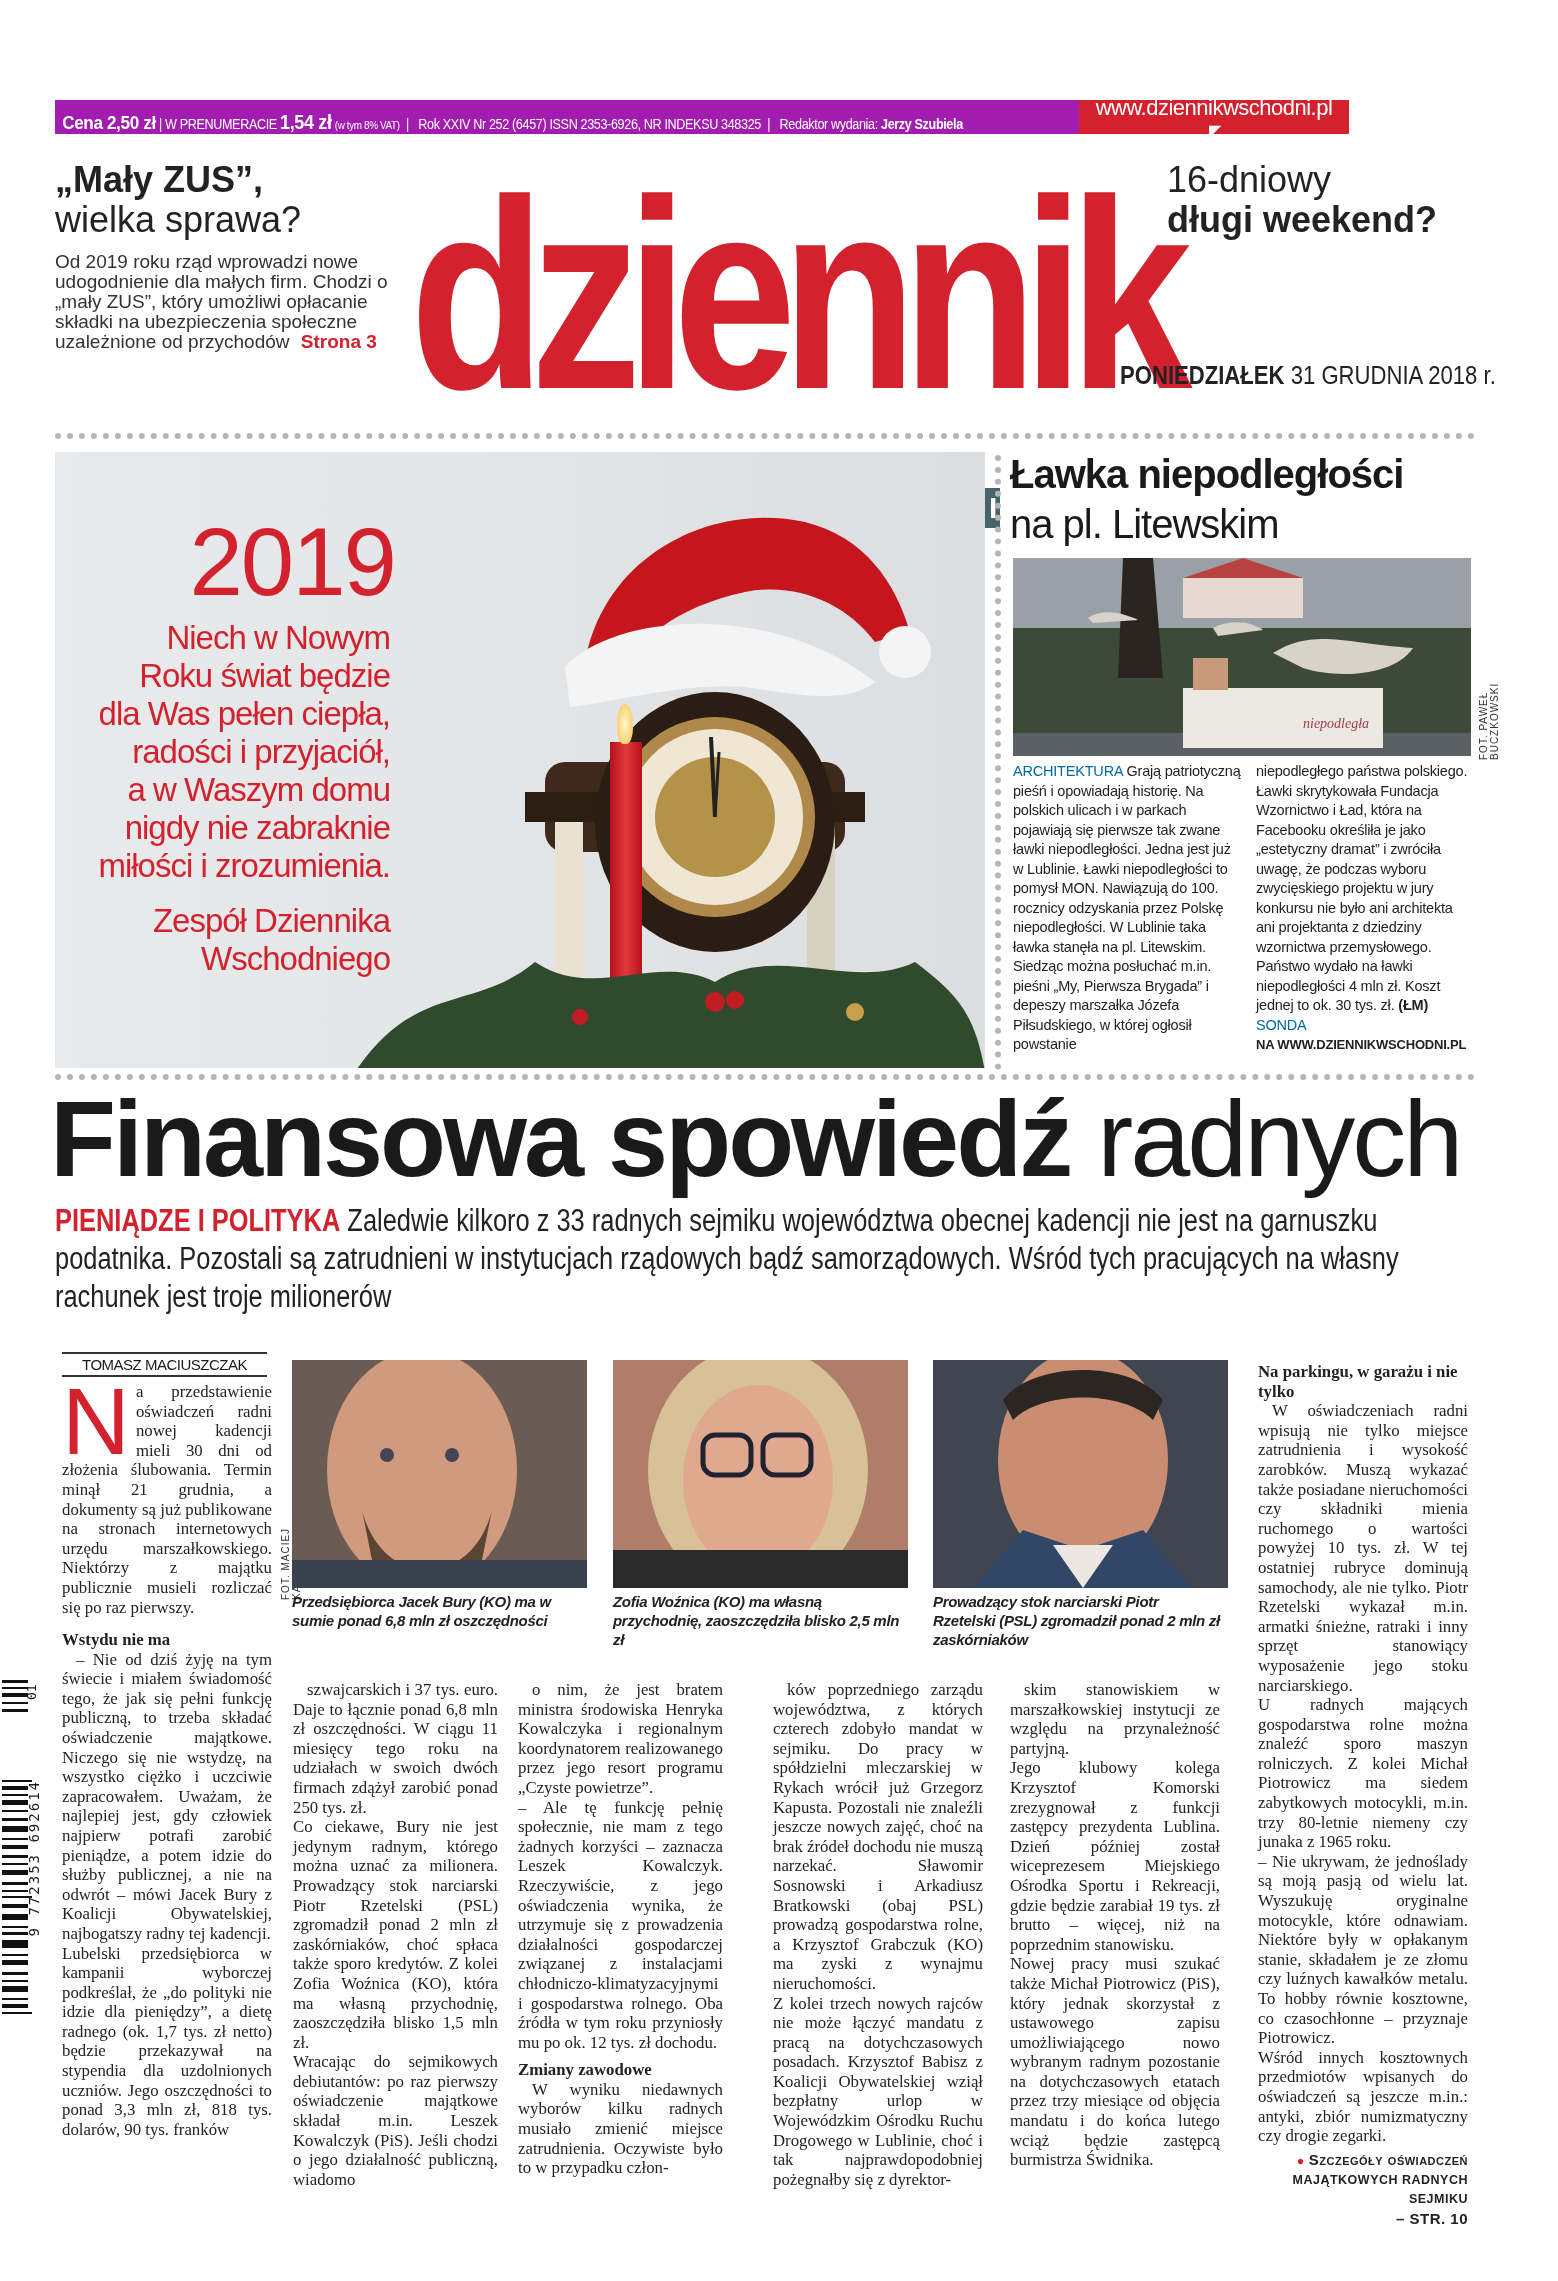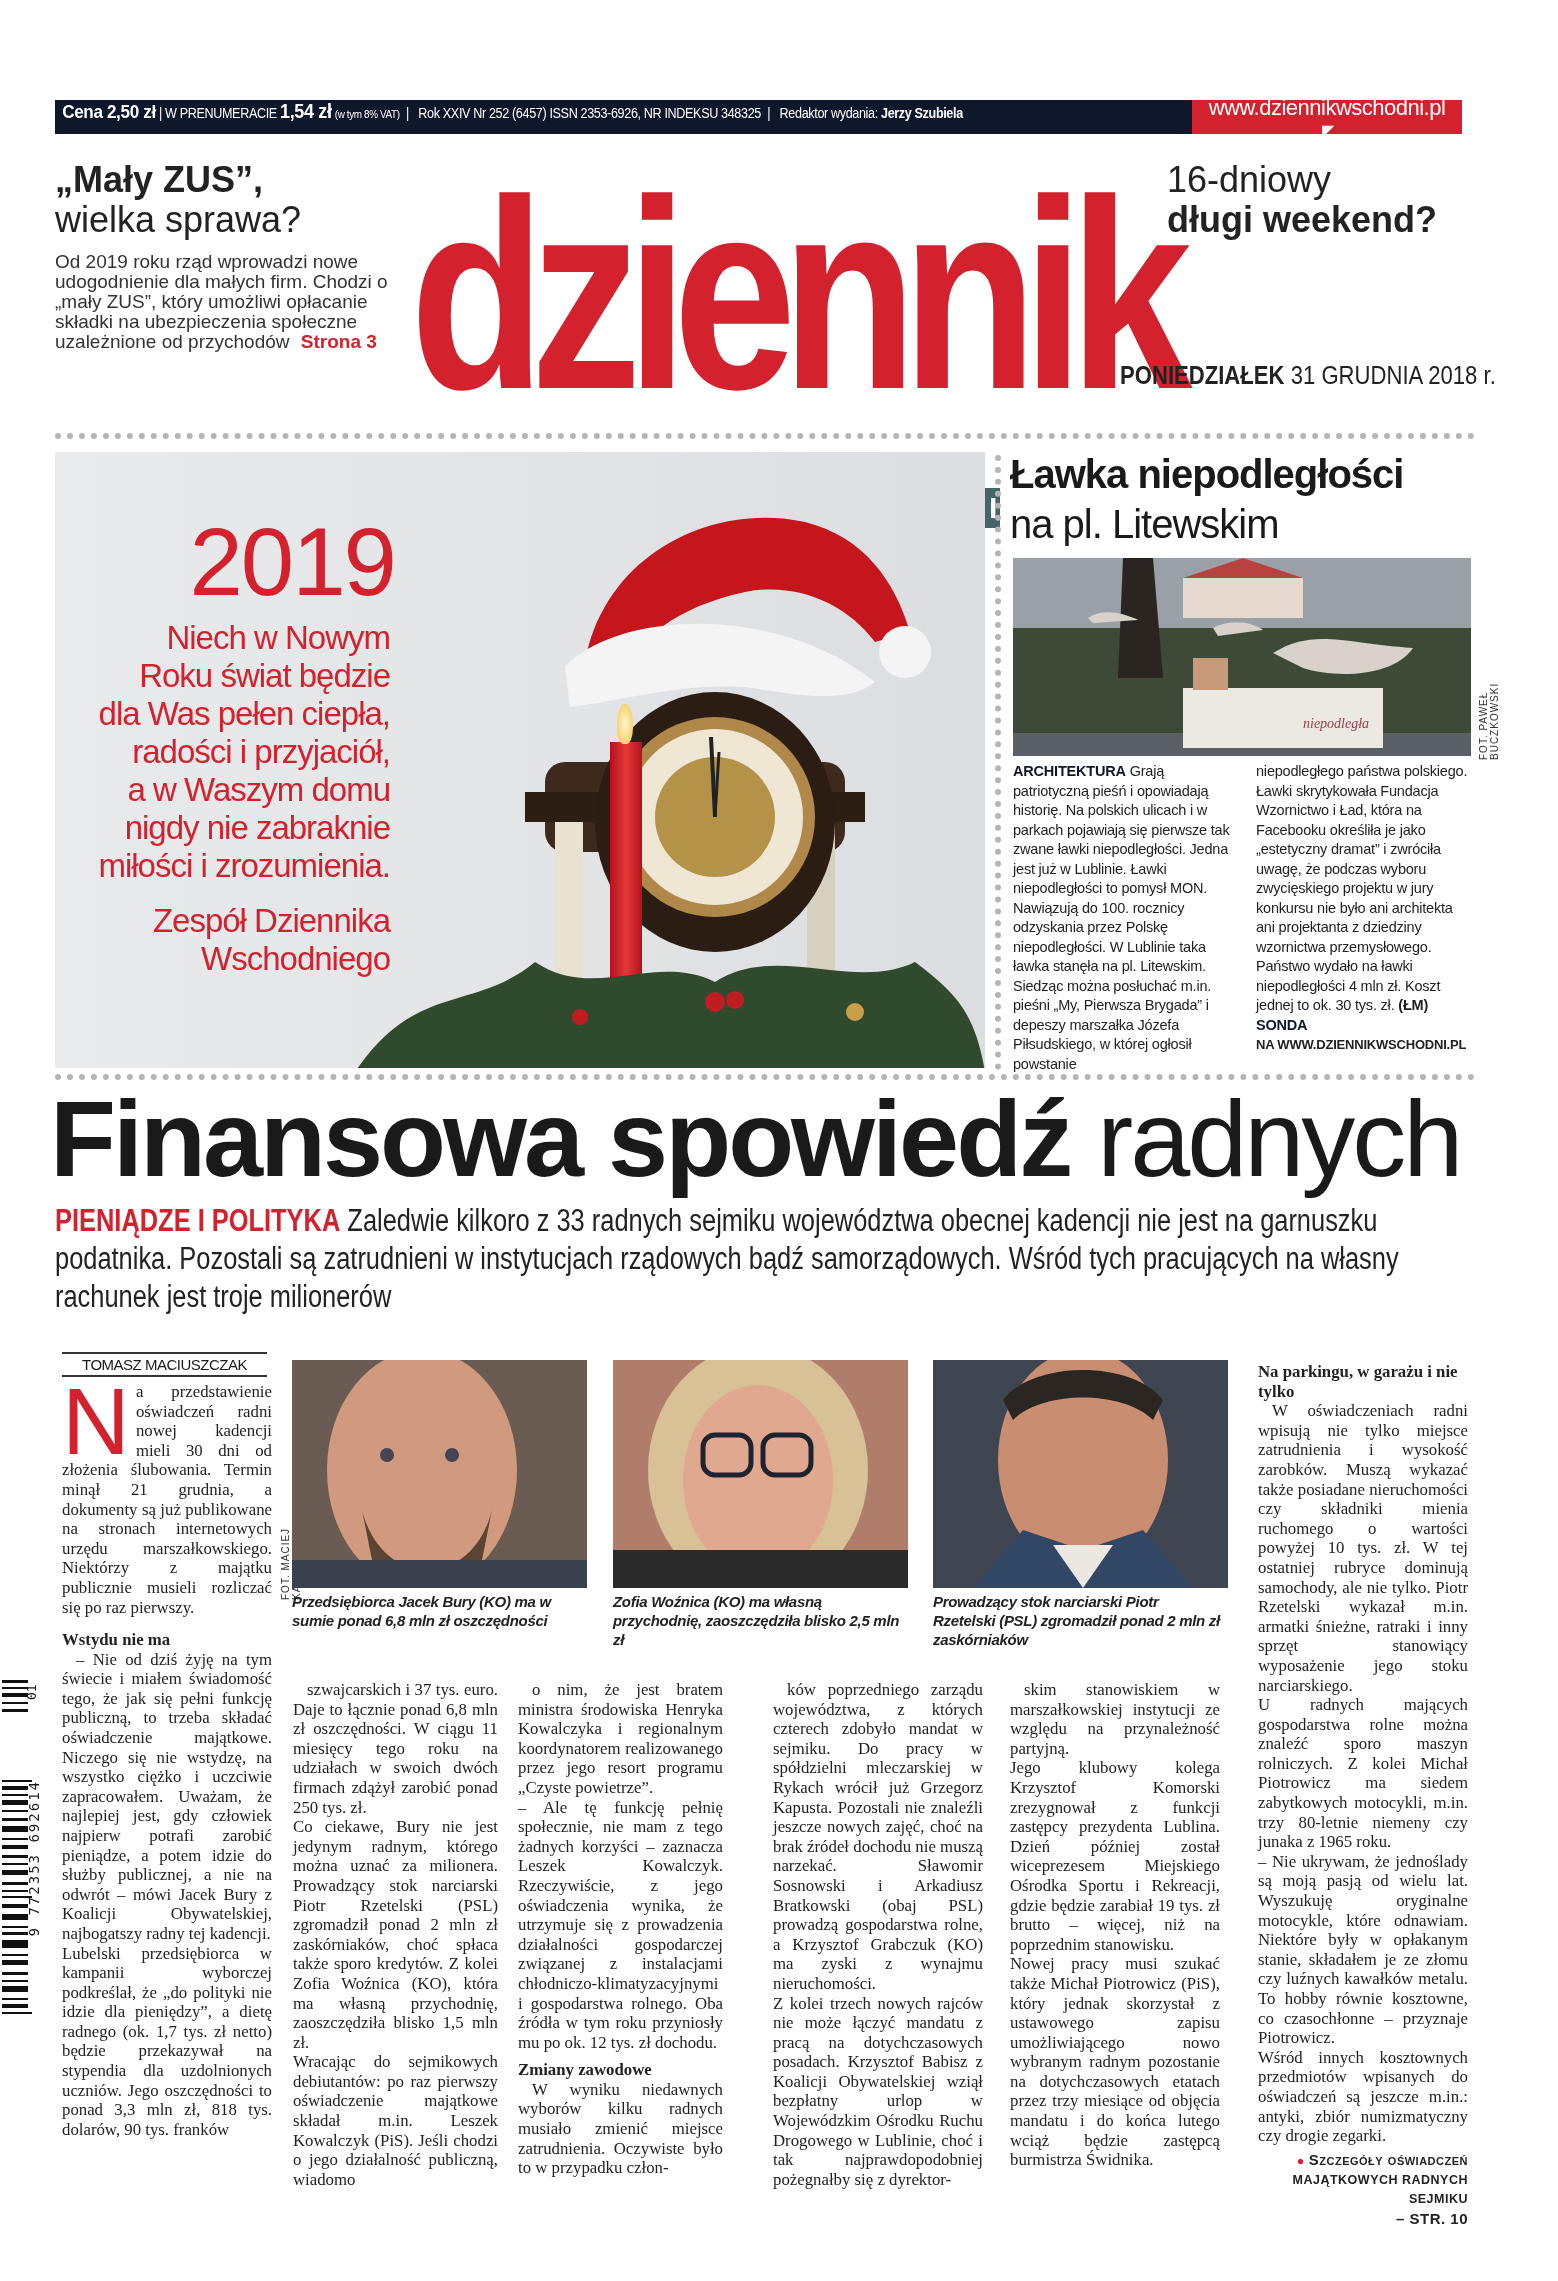--- a/index.html
+++ b/index.html
@@ -1,19 +1,19 @@
 <!DOCTYPE html>
 <html><head>
 <meta charset="utf-8">
 <style>
   html,body{margin:0;padding:0;background:#fff;}
   body{width:1558px;height:2281px;position:relative;overflow:hidden;font-family:"Liberation Sans",sans-serif;color:#1a1a1a;}
   .abs{position:absolute;}
   
-  .topbar{left:55px;top:100px;width:1407px;height:34px;background:#0f172a;color:#fff;display:flex;align-items:flex-start;}
+  .topbar{left:55px;top:100px;width:1294px;height:34px;background:#a21caf;color:#fff;display:flex;align-items:flex-end;}
   .topbar .info{flex:1;padding-left:8px;font-family:"Liberation Sans",sans-serif;font-size:14px;white-space:nowrap;letter-spacing:-0.4px;transform:scaleX(0.9);transform-origin:left center;}
   .topbar .info b{font-size:19px;}
   .topbar .info .big{font-size:20px;font-weight:bold;}
   .topbar .info .small{font-size:11px;}
   .topbar .url{width:270px;height:34px;background:#d3212d;color:#fff;font-size:22px;display:flex;align-items:center;justify-content:center;letter-spacing:-0.5px;flex-direction:column;}
   
   .teaser-title{font-size:36px;line-height:40px;color:#222;}
   .teaser-body{font-size:19px;line-height:20px;color:#333;}
   .red{color:#d3212d;}
   .logo{left:410px;top:150px;width:740px;height:270px;}
@@ -29,21 +29,21 @@
   .greet-sig{position:absolute;left:0;top:450px;width:335px;text-align:right;font-size:33px;line-height:38px;color:#d3212d;letter-spacing:-1px;}
   .hat{position:absolute;left:490px;top:40px;width:390px;height:220px;}
   .clock{position:absolute;left:470px;top:240px;width:340px;height:290px;}
   .pine{position:absolute;left:300px;top:470px;width:630px;height:150px;}
   
   .r-title1{left:1010px;top:452px;font-size:40px;font-weight:bold;color:#1a1a1a;letter-spacing:-1px;}
   .r-title2{left:1010px;top:502px;font-size:40px;color:#1a1a1a;letter-spacing:-1px;}
   .park{left:1013px;top:558px;width:458px;height:198px;background:linear-gradient(180deg,#8e96a0 0%,#a59f9a 25%,#4b5a45 45%,#3f4a3a 80%,#5c5f62 100%);overflow:hidden;}
   .credit{font-size:10px;color:#333;writing-mode:vertical-rl;transform:rotate(180deg);letter-spacing:1px;}
   .r-col{font-size:14.5px;line-height:19.5px;color:#222;font-family:"Liberation Sans",sans-serif;letter-spacing:-0.2px;}
-  .kicker{color:#0f172a;font-weight:bold;}
+  .kicker{color:#0369a1;font-weight:normal;}
   
   .headline{left:50px;top:1080px;font-size:108px;line-height:118px;white-space:nowrap;color:#1a1a1a;letter-spacing:-3px;}
   .headline b{font-weight:bold;}
   .lead{left:55px;top:1202px;width:1400px;font-size:31px;line-height:38px;color:#222;transform:scaleX(0.82);transform-origin:left top;width:1710px;}
   
   .byline{left:62px;top:1352px;width:205px;border-top:2px solid #333;border-bottom:2px solid #333;text-align:center;font-size:15px;padding:2px 0;letter-spacing:-0.5px;}
   .body-text{font-family:"Liberation Serif",serif;font-size:16.8px;line-height:19.6px;color:#222;text-align:justify;hyphens:manual;}
   .subhead{font-family:"Liberation Serif",serif;font-weight:bold;font-size:16.8px;line-height:19.6px;color:#222;}
   .dropcap{float:left;font-size:94px;line-height:76px;color:#d3212d;margin:2px 6px 0 0;font-family:"Liberation Sans",sans-serif;}
   .portrait{top:1360px;width:295px;height:228px;overflow:hidden;}

